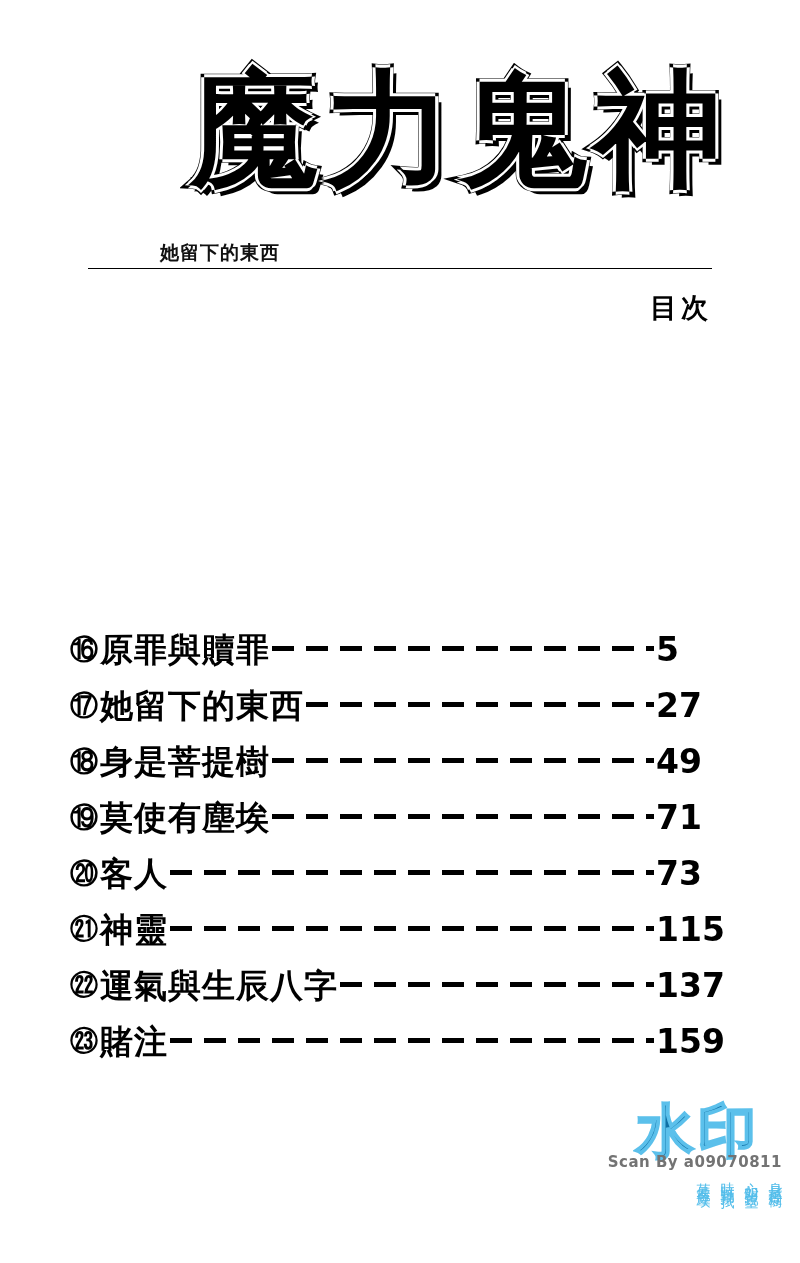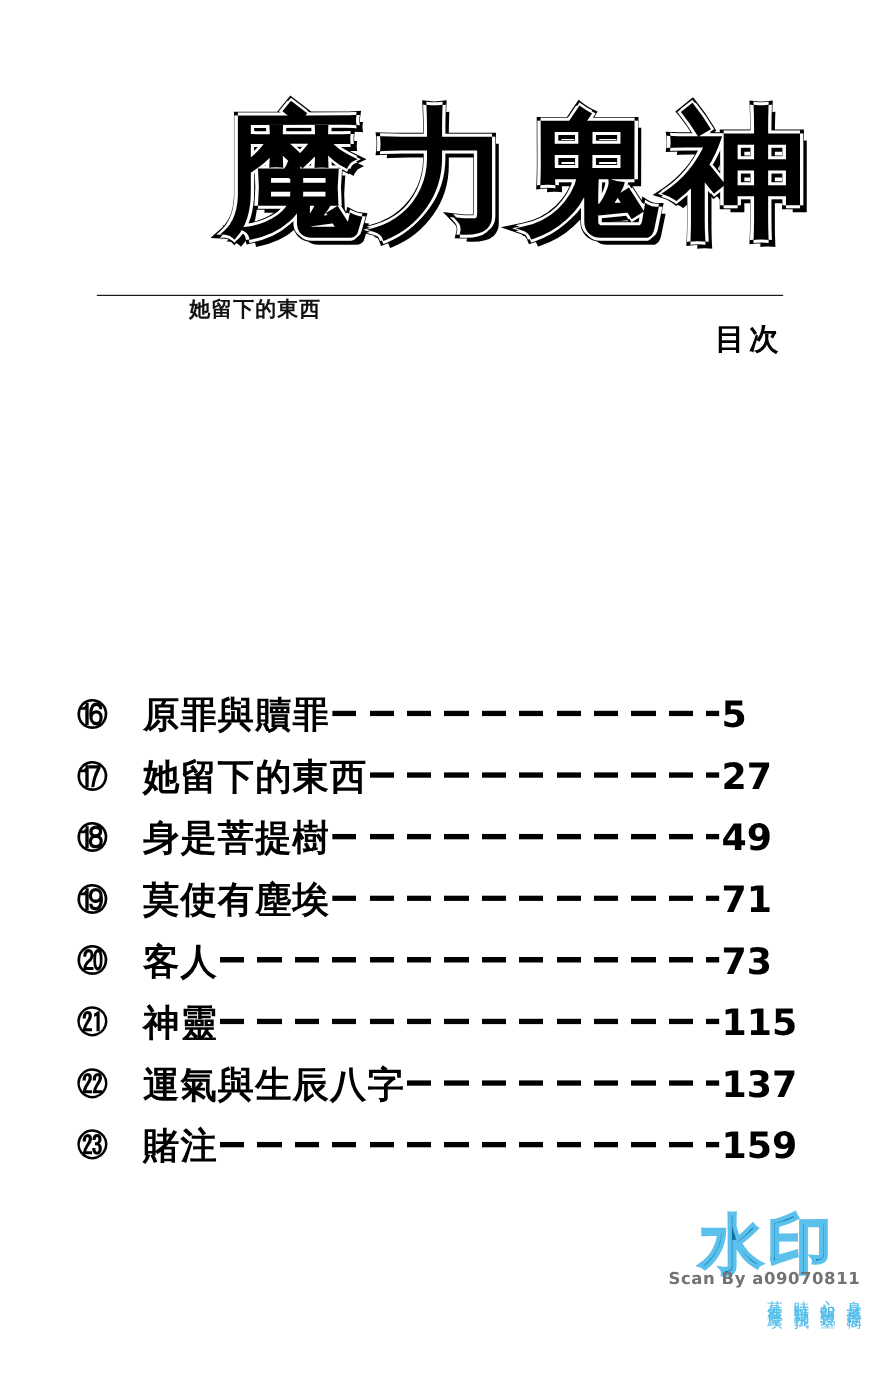--- a/index.html
+++ b/index.html
@@ -15,24 +15,23 @@
     width: 800px;
     height: 1263px;
     background: #ffffff;
     overflow: hidden;
   }
 
   
   .title-block {
     position: absolute;
     top: 55px;
-    left: 12px;
+    left: 0;
     width: 746px;
     height: 200px;
-    margin-top: 28px;
   }
   .title-logo {
     position: absolute;
     left: 195px;
     top: 0;
     width: 560px;
     font-family: "DejaVu Sans", "Liberation Sans", sans-serif;
     font-weight: bold;
     font-size: 126px;
     line-height: 150px;
@@ -99,21 +98,20 @@
     color: #000;
     margin-right: 2px;
     position: relative;
     top: -2px;
   }
   .toc-label {
     font-size: 33px;
     font-weight: bold;
     letter-spacing: 1px;
     color: #000;
-    margin-left: 30px;
   }
   .toc-dashes {
     flex: 1 1 auto;
     overflow: hidden;
     margin: 0 2px;
     position: relative;
     top: -9px;
     height: 6px;
   }
   .toc-dashes i {

